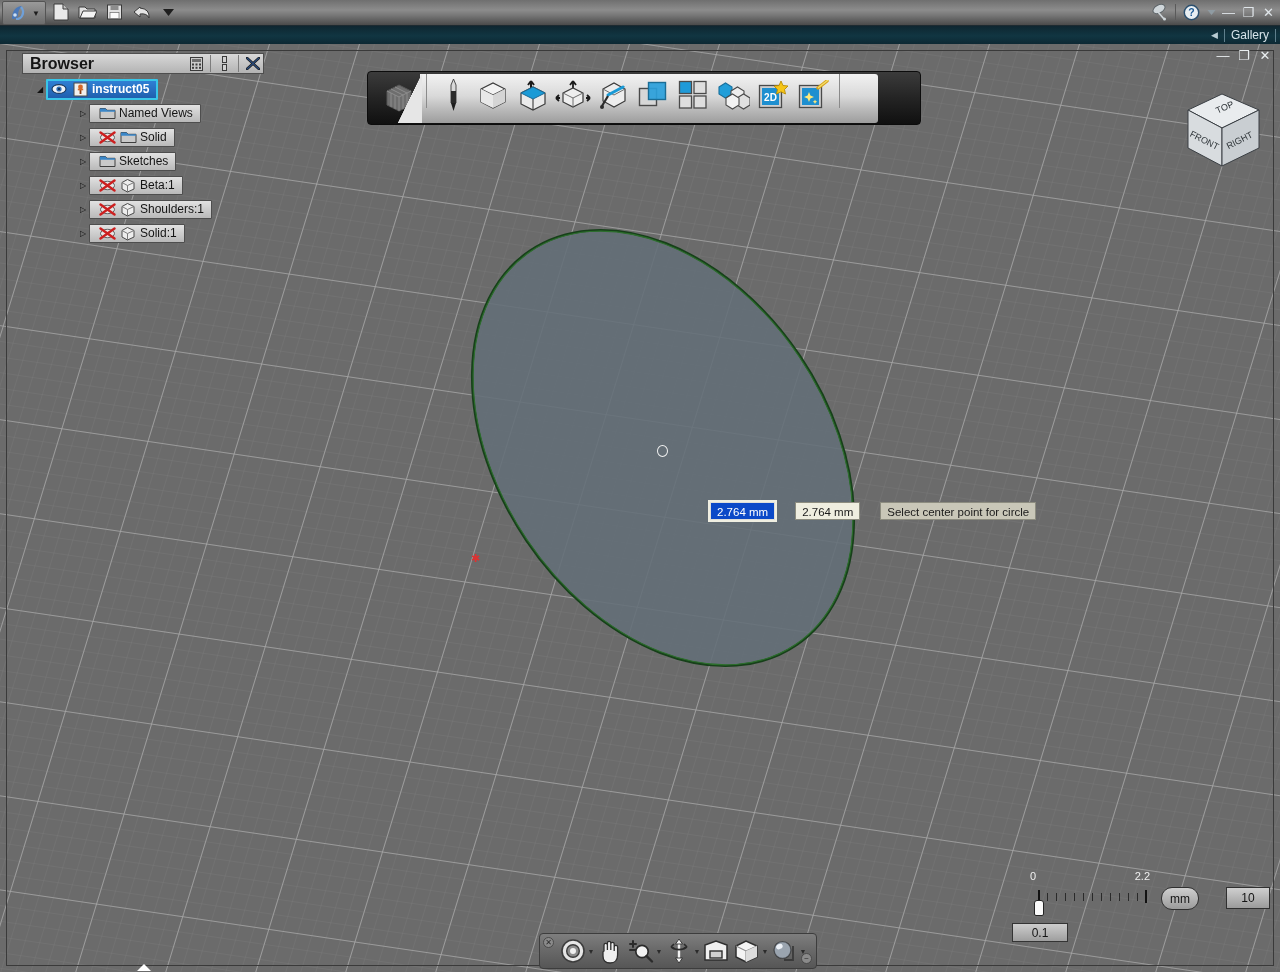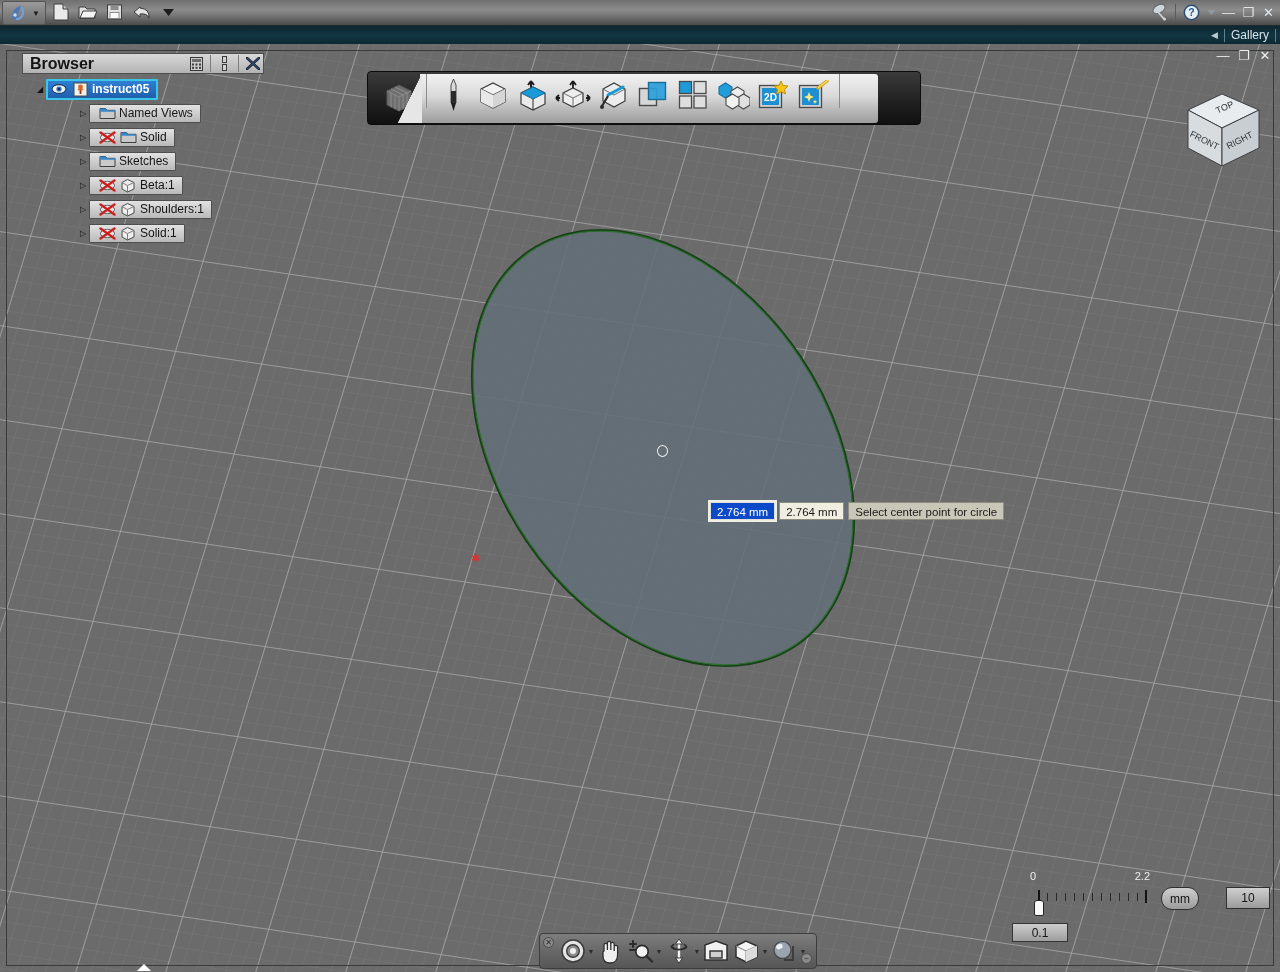--- a/index.html
+++ b/index.html
@@ -136,21 +136,21 @@
   .cursor-dot {
     position: absolute; left: 657px; top: 445px; width: 11px; height: 12px;
     border: 1.5px solid #f2f2f2; border-radius: 50%;
   }
   .origin-mark {
     position: absolute; left: 471px; top: 554px; width: 8px; height: 8px;
     color: #e03030; font-size: 11px; line-height: 8px;
   }
 
   
-  .measure { position: absolute; left: 710px; top: 502px; display: flex; gap: 4px; align-items: center; }
+  .measure { position: absolute; left: 710px; top: 502px; display: flex; gap: 20px; align-items: center; }
   .mf {
     height: 18px; padding: 0 6px; font-size: 11.5px; line-height: 18px;
     border: 1px solid #8d8d80; background: #efeee0; color: #1a1a1a; white-space: nowrap;
   }
   .mf.active { background: #0b49c8; color: #fff; border-color: #dededa; outline: 2px solid #f0efe2; }
   .mf.hint { background: #c9c7b8; color: #1a1a1a; }
 
   
   .ruler { position: absolute; left: 1028px; top: 870px; width: 122px; height: 44px; }
   .ruler-lbl { position: absolute; font-size: 11px; color: #efefef; }

